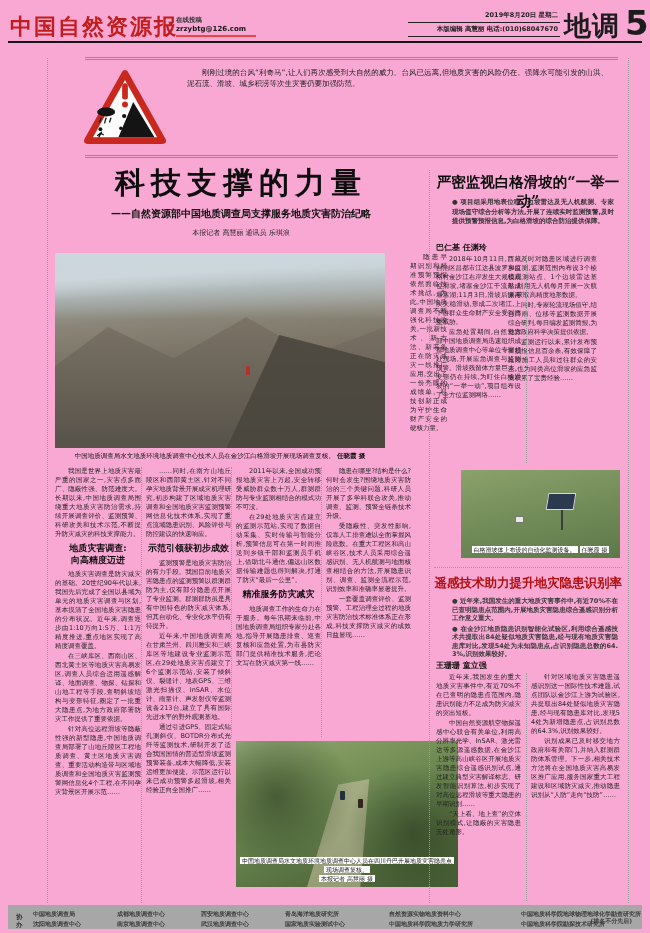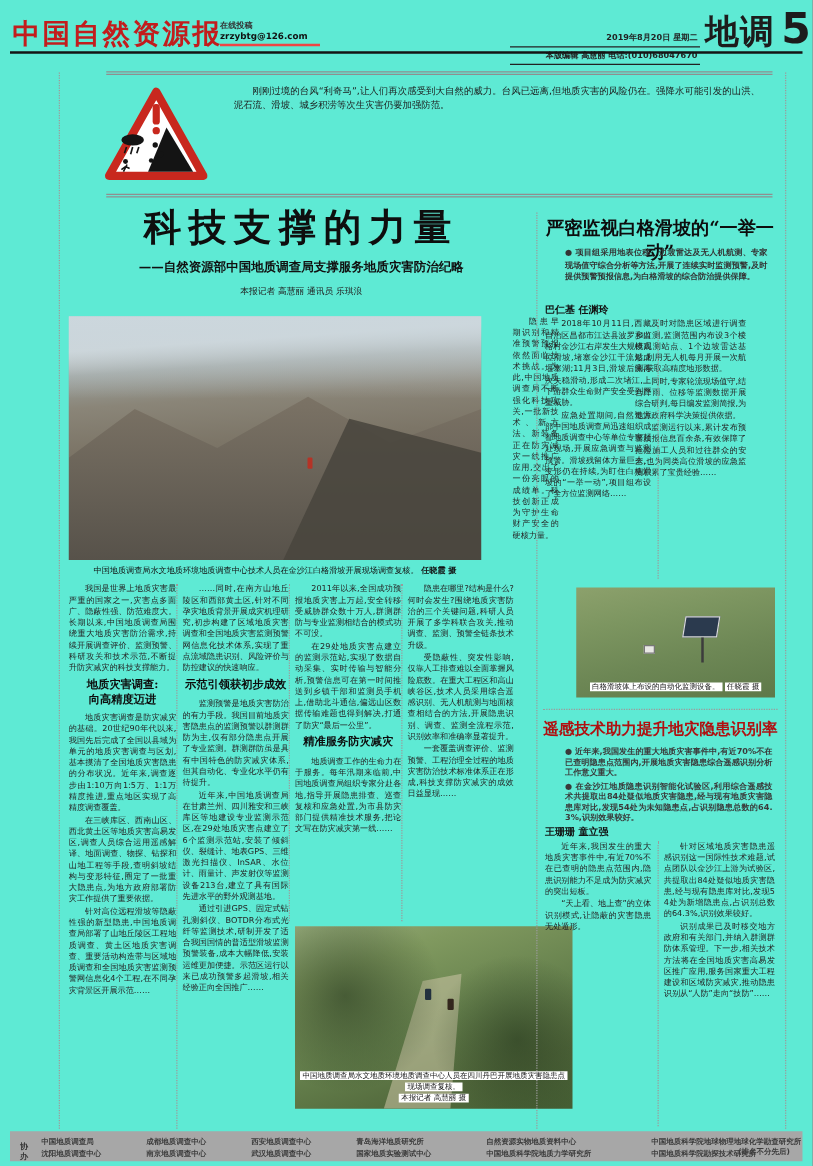--- a/index.html
+++ b/index.html
@@ -1,30 +1,30 @@
 <!DOCTYPE html>
 <html><head>
 <meta charset="utf-8">
 <style>
   * { margin:0; padding:0; box-sizing:border-box; }
   html,body { background:#8a8a8a; }
   .page {
     position:relative; width:650px; height:933px; margin:0 auto;
-    background:#5eead4; overflow:hidden;
+    background:#f9a8d4; overflow:hidden;
     font-family:"DejaVu Sans", sans-serif; color:#1c1c1c;
   }
   .abs { position:absolute; }
 
   
   #mastName { left:10px; top:12px; font-family:"DejaVu Serif",serif;
     font-size:22px; font-weight:900; color:#c21d1d; letter-spacing:2px; }
   #mastSubmit { left:176px; top:16px; width:80px; border-bottom:2px solid #ef4444; padding-bottom:2px; }
   #mastSubmit .l1 { font-size:6.5px; font-weight:700; color:#333; }
   #mastSubmit .l2 { font-size:7px; font-weight:800; color:#111; }
-  #mastMeta { left:408px; top:24px; width:152px; text-align:right; }
+  #mastMeta { left:408px; top:9px; width:152px; text-align:right; }
   #mastMeta div { font-size:6.5px; font-weight:600; color:#222;
     border-bottom:1.5px solid #222; padding:2px 2px 2px 0; }
   #mastPage { left:564px; top:3px; display:flex; align-items:baseline; }
   #mastPage .sec { font-size:27px; font-weight:900; letter-spacing:1px; font-family:"DejaVu Serif",serif; }
   #mastPage .num { font-size:34px; font-weight:900; margin-left:5px; }
   #mastRule { left:8px; width:634px; top:41px; border-top:2px solid #151515; }
 
   
   #introBox { left:85px; top:57px; width:533px; height:101px;
     border-top:3px double #8f8f8f; border-bottom:3px double #8f8f8f;
@@ -257,20 +257,21 @@
 
   <div class="hdot" style="left:434px; top:567px; width:188px;"></div>
   <div class="abs" id="rA2Title">遥感技术助力提升地灾隐患识别率</div>
   <div class="abs" id="rA2Bullets">
     <p>● 近年来,我国发生的重大地质灾害事件中,有近70%不在已查明隐患点范围内,开展地质灾害隐患综合遥感识别分析工作意义重大。</p>
     <p>● 在金沙江地质隐患识别智能化试验区,利用综合遥感技术共提取出84处疑似地质灾害隐患,经与现有地质灾害隐患库对比,发现54处为未知隐患点,占识别隐患总数的64.3%,识别效果较好。</p>
   </div>
   <div class="abs" id="rA2Authors">王珊珊 童立强</div>
   <div class="bodycol" id="rA2ColA">
     <p>近年来,我国发生的重大地质灾害事件中,有近70%不在已查明的隐患点范围内,隐患识别能力不足成为防灾减灾的突出短板。</p>
+    <p>中国自然资源航空物探遥感中心联合有关单位,利用高分辨率光学、InSAR、激光雷达等多源遥感数据,在金沙江上游等高山峡谷区开展地质灾害隐患综合遥感识别试点,通过建立典型灾害解译标志、研发智能识别算法,初步实现了对高位远程滑坡等重大隐患的早期识别……</p>
     <p>“天上看、地上查”的立体识别模式,让隐蔽的灾害隐患无处遁形。</p>
   </div>
   <div class="bodycol" id="rA2ColB">
     <p>针对区域地质灾害隐患遥感识别这一国际性技术难题,试点团队以金沙江上游为试验区,共提取出84处疑似地质灾害隐患,经与现有隐患库对比,发现54处为新增隐患点,占识别总数的64.3%,识别效果较好。</p>
     <p>识别成果已及时移交地方政府和有关部门,并纳入群测群防体系管理。下一步,相关技术方法将在全国地质灾害高易发区推广应用,服务国家重大工程建设和区域防灾减灾,推动隐患识别从“人防”走向“技防”……</p>
   </div>
 
   <div class="vdot" style="left:47px;  top:58px;  height:845px;"></div>
   <div class="vdot" style="left:628px; top:58px;  height:845px;"></div>
   <div class="vdot" style="left:429px; top:170px; height:733px;"></div>

